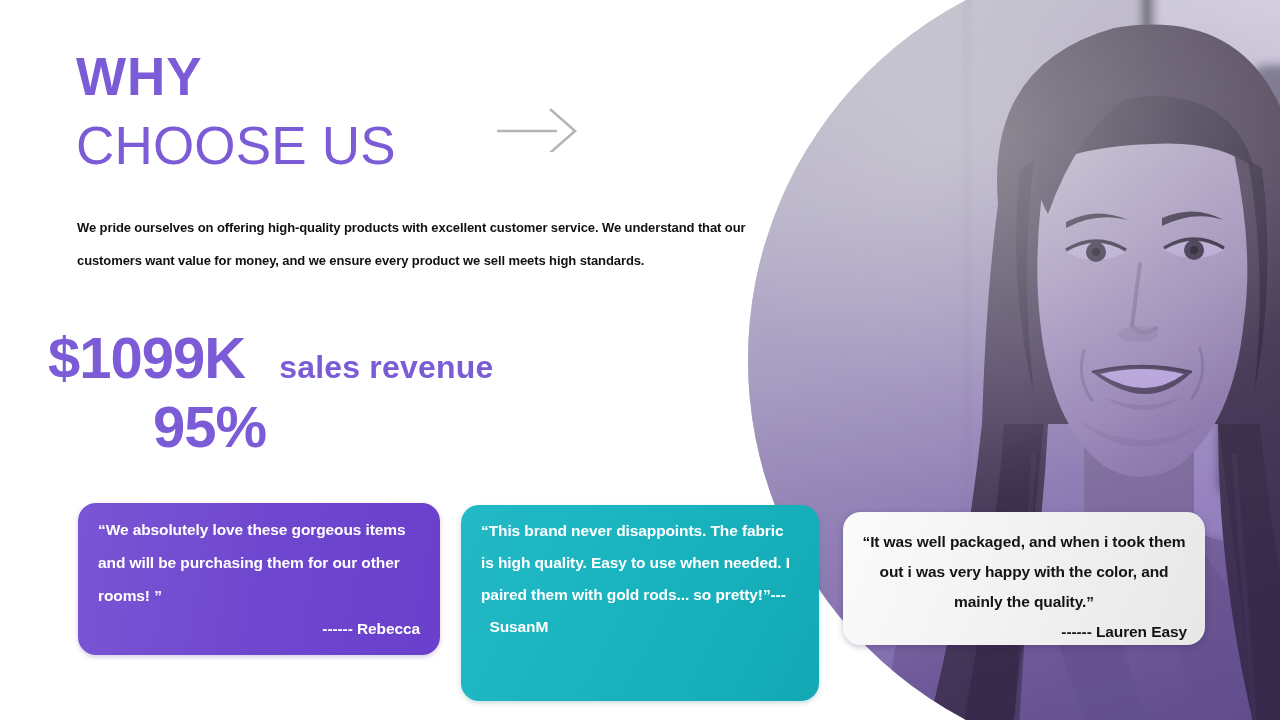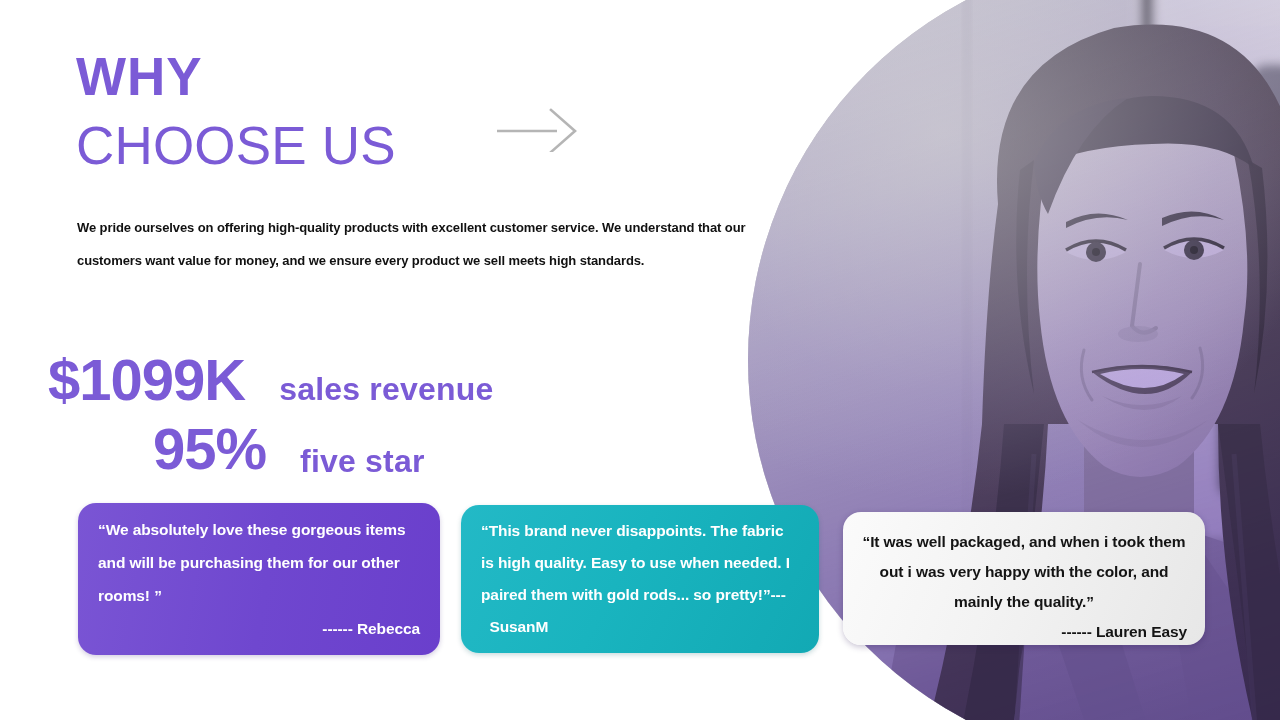--- a/index.html
+++ b/index.html
@@ -110,31 +110,31 @@
     font-weight: 700;
     line-height: 32.5px;
     color: #111111;
     letter-spacing: -0.1px;
   }
 
   
   .stats {
     position: absolute;
     left: 48px;
-    top: 350px;
+    top: 328px;
     width: 610px;
     color: #7b5bd6;
   }
   .stat-row {
     display: flex;
     align-items: baseline;
     white-space: nowrap;
   }
   .stat-row.row1 { margin-left: 0px; }
-  .stat-row.row2 { margin-left: 105px; margin-top: 8px; align-items: flex-end; }
+  .stat-row.row2 { margin-left: 105px; margin-top: 8px; }
 
   .stat-value {
     font-size: 58px;
     font-weight: 800;
     letter-spacing: -1px;
     line-height: 1.05;
   }
   .stat-label {
     font-size: 32px;
     font-weight: 700;
@@ -168,21 +168,21 @@
     background: linear-gradient(100deg, #7a55d4 0%, #6f47cf 52%, #6a3fcc 100%);
     color: #ffffff;
     box-shadow: 0 2px 5px rgba(60,30,120,0.22);
   }
 
   
   .card-2 {
     left: 461px;
     top: 505px;
     width: 358px;
-    height: 148px;
+    height: 196px;
     background: linear-gradient(118deg, #23b9c6 0%, #19b4bf 45%, #12a9b4 100%);
     color: #ffffff;
     box-shadow: 0 2px 5px rgba(10,90,100,0.22);
     line-height: 32px;
   }
   .card-2 .inline-author {
     font-weight: 700;
   }
 
   
@@ -342,21 +342,20 @@
 
   <p class="body-copy">We pride ourselves on offering high-quality products with excellent customer service. We understand that our customers want value for money, and we ensure every product we sell meets high standards.</p>
 
   <div class="stats">
     <div class="stat-row row1">
       <span class="stat-value">$1099K</span>
       <span class="stat-label">sales revenue</span>
     </div>
     <div class="stat-row row2">
       <span class="stat-value">95%</span>
-      <span class="stat-label">five star</span>
     </div>
   </div>
 
   <div class="card card-1">
     <span class="card-quote">“We absolutely love these gorgeous items and will be purchasing them for our other rooms! ”</span>
     <span class="card-author">------ Rebecca</span>
   </div>
 
   <div class="card card-2">
     <span class="card-quote"><span>“This brand never disappoints. The fabric is high quality. Easy to use when needed. I paired them with gold rods... so pretty!”</span><span class="inline-author">---</span>&nbsp;&nbsp;<span class="inline-author">SusanM</span></span>

